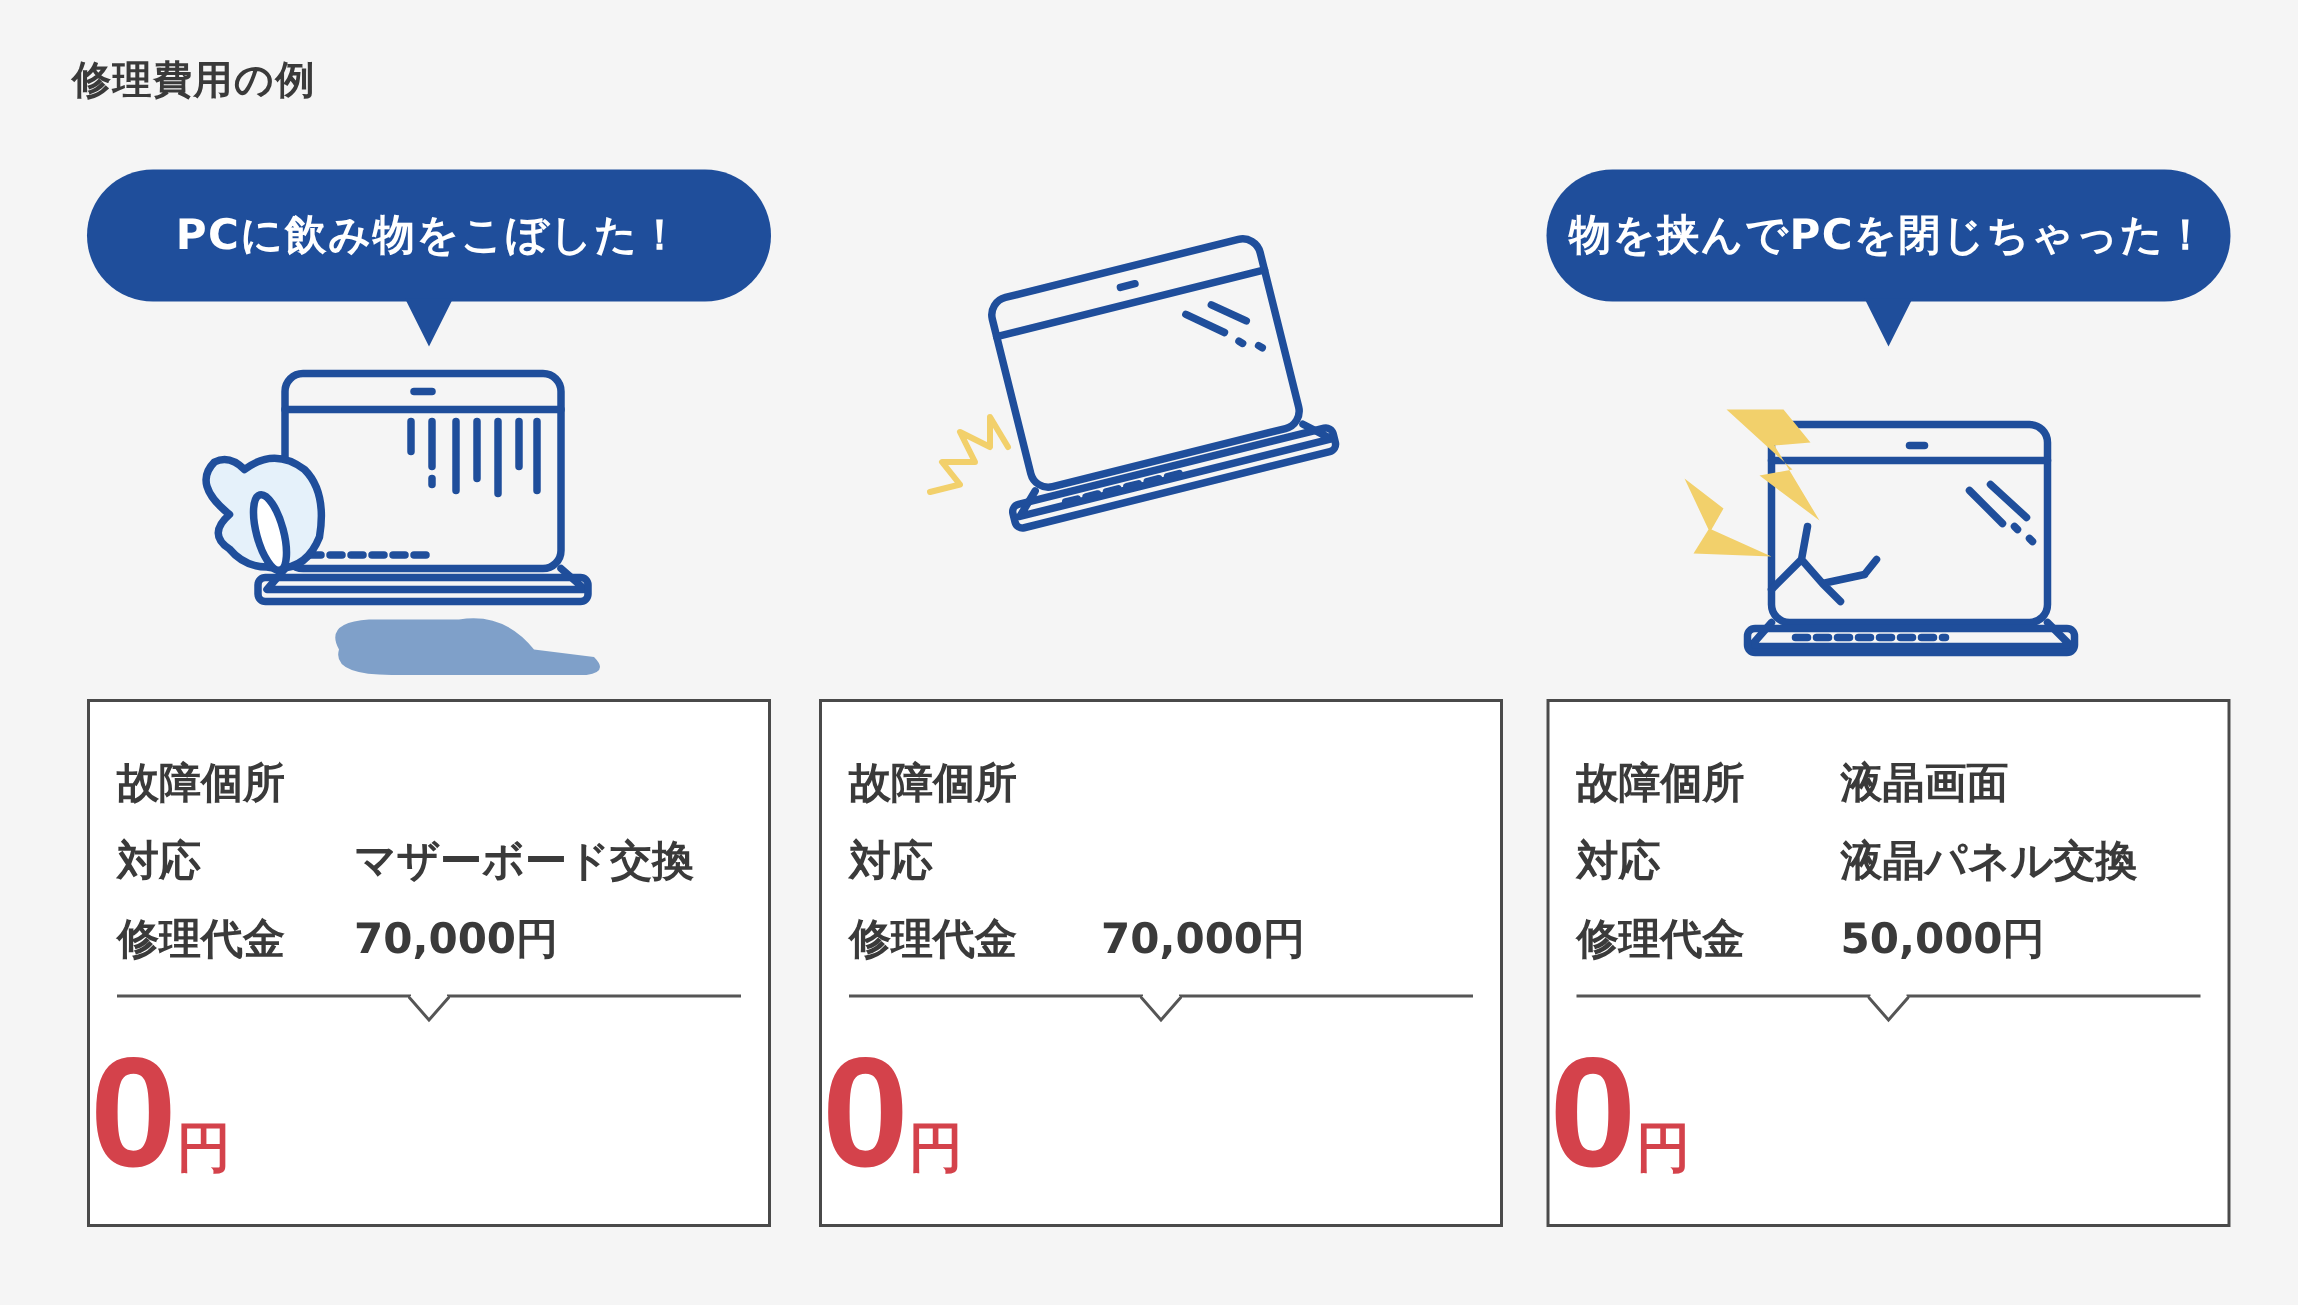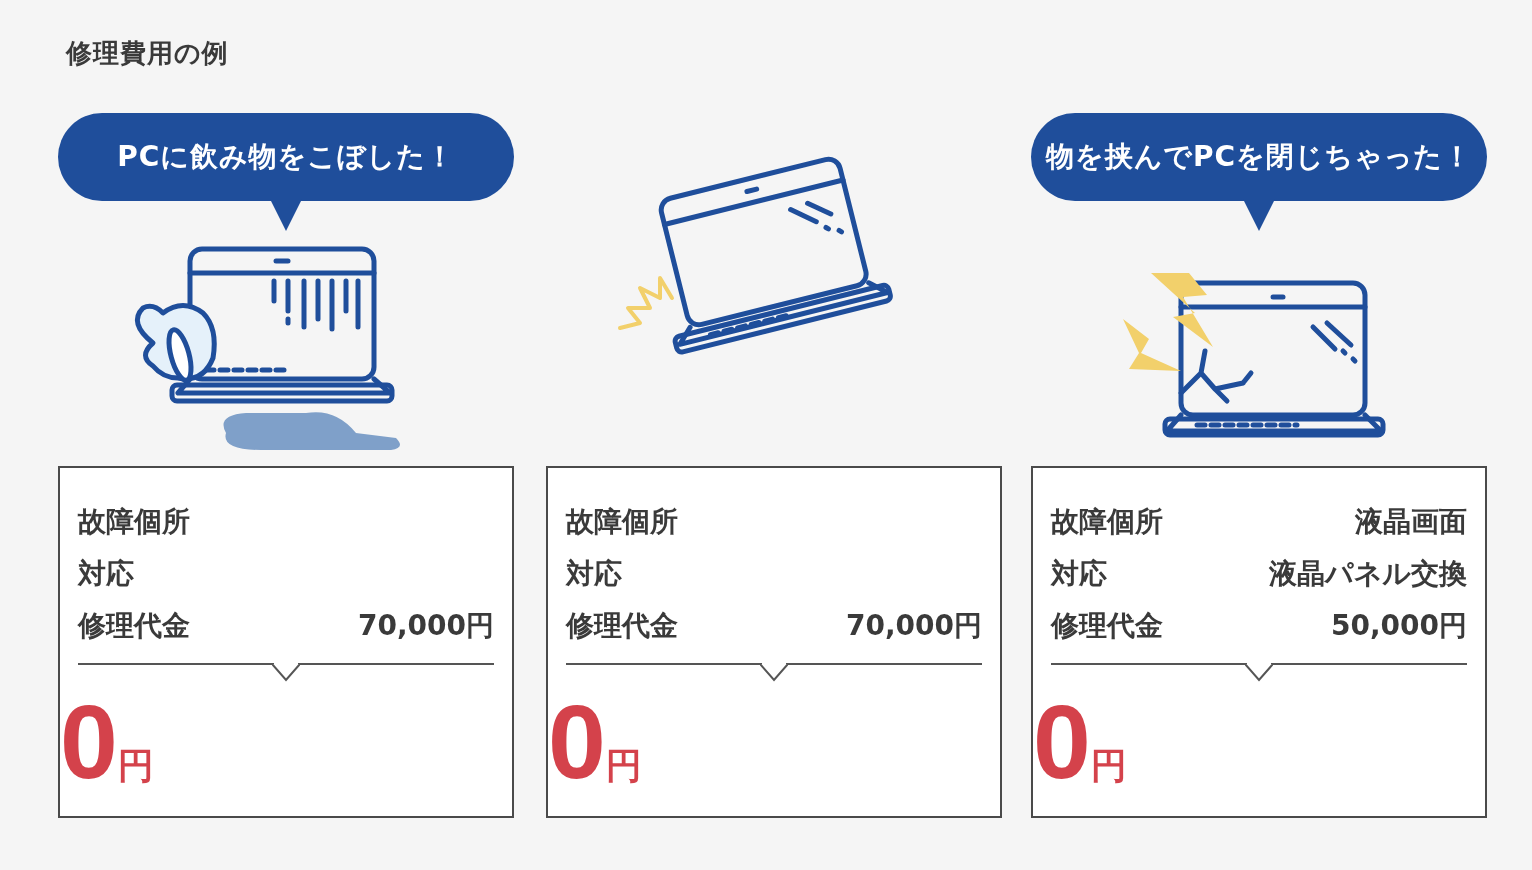--- a/index.html
+++ b/index.html
@@ -1,30 +1,30 @@
 <!DOCTYPE html>
 <html><head>
 <meta charset="utf-8">
 <style>
   * { box-sizing: border-box; margin: 0; padding: 0; }
   html, body { width: 1532px; height: 870px; background: #f5f5f5; overflow: hidden; }
   body { font-family: "DejaVu Sans", "Liberation Sans", sans-serif; color: #333; position: relative; }
-  .page-title { position: absolute; left: 66px; top: 36px; font-size: 26px; font-weight: bold; color: #3a3a3a; letter-spacing: 1px; }
+  .page-title { position: absolute; left: 48px; top: 36px; font-size: 26px; font-weight: bold; color: #3a3a3a; letter-spacing: 1px; }
   .col { position: absolute; top: 113px; width: 456px; }
   .col-0 { left: 58px; }
   .col-1 { left: 546px; }
   .col-2 { left: 1031px; }
   .bubble { position: relative; height: 88px; background: #1f4e9b; border-radius: 44px; display: flex; align-items: center; justify-content: center; }
   .bubble-text { color: #fff; font-size: 28px; font-weight: bold; letter-spacing: 1px; white-space: nowrap; }
   .bubble::after { content: ""; position: absolute; left: 50%; bottom: -30px; transform: translateX(-50%); border-left: 16px solid transparent; border-right: 16px solid transparent; border-top: 32px solid #1f4e9b; }
   .illus { position: relative; height: 235px; margin-top: 32px; }
   .illus svg { position: absolute; left: 0; top: 0; width: 456px; height: 235px; }
   .card { position: absolute; top: 353px; width: 456px; height: 352px; background: #fff; border: 2px solid #4a4a4a; }
   .rows { position: absolute; left: 18px; top: 28px; right: 18px; }
-  .row { display: flex; height: 52px; align-items: center; font-size: 28px; color: #3a3a3a; font-weight: bold; justify-content: space-between; }
+  .row { display: flex; height: 52px; align-items: center; font-size: 28px; color: #3a3a3a; font-weight: bold; }
   .row .k { width: 158px; }
   .col-1 .row .k, .col-2 .row .k { width: 168px; }
   .col-2 .row .k { width: 176px; }
   .divider { position: absolute; left: 18px; right: 18px; top: 195px; height: 2px; background: #555; }
   .divider-notch { position: absolute; left: 50%; top: 194px; transform: translateX(-50%); width: 28px; height: 20px; }
   .price { position: absolute; left: 0; right: 0; top: 222px; text-align: left; color: #d4424b; font-weight: bold; }
   .price .num { font-size: 104px; line-height: 104px; font-family: "Liberation Sans", sans-serif; }
   .price .yen { font-size: 36px; }
 </style>
 </head>
@@ -51,20 +51,21 @@
       <ellipse cx="122" cy="122" rx="9" ry="26" fill="#fff" transform="rotate(-15 122 122)"></ellipse>
     </svg>
   </div>
   <div class="card">
     <div class="rows">
       <div class="row">
           <span class="k">故障個所</span>
         </div>
       <div class="row">
           <span class="k">対応</span>
+          <span class="v">マザーボード交換</span>
         </div>
       <div class="row">
           <span class="k">修理代金</span>
           <span class="v">70,000円</span>
         </div>
     </div>
     <div class="divider"></div>
     <svg class="divider-notch" viewBox="0 0 28 20">
         <path d="M0 2 L14 18 L28 2" fill="#fff" stroke="#555" stroke-width="2"></path>
         <rect x="2" y="0" width="24" height="2" fill="#fff"></rect>

